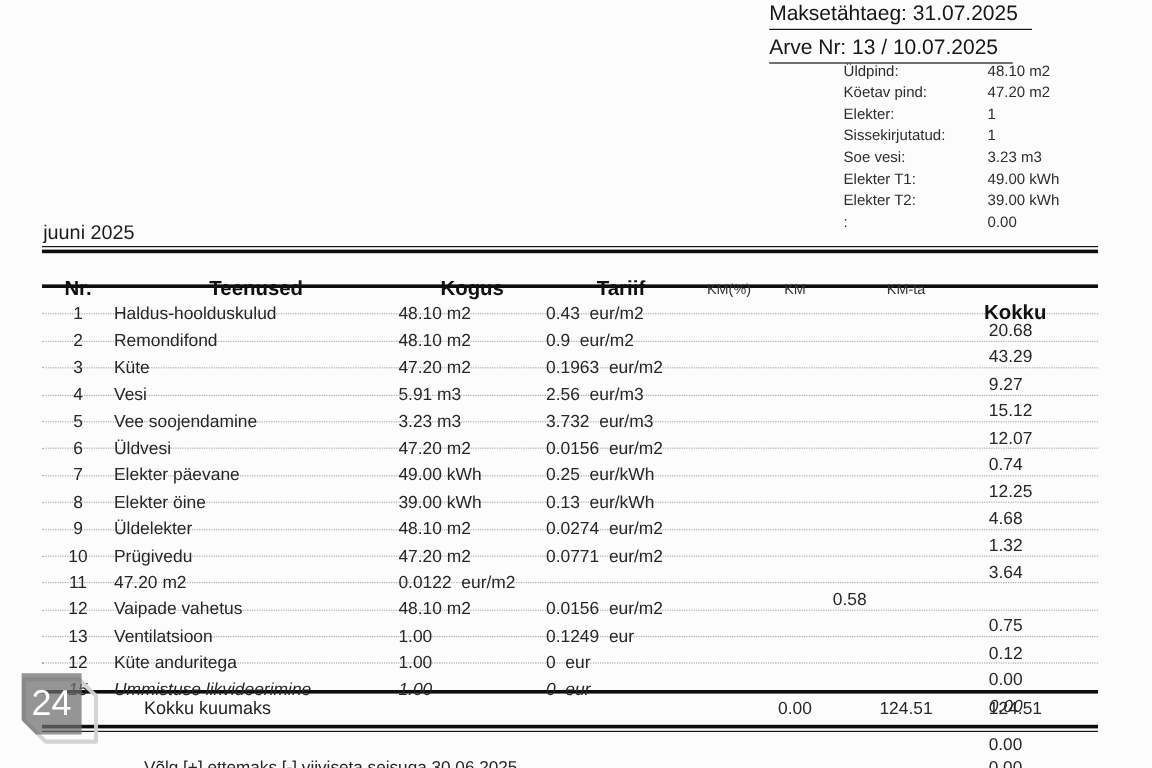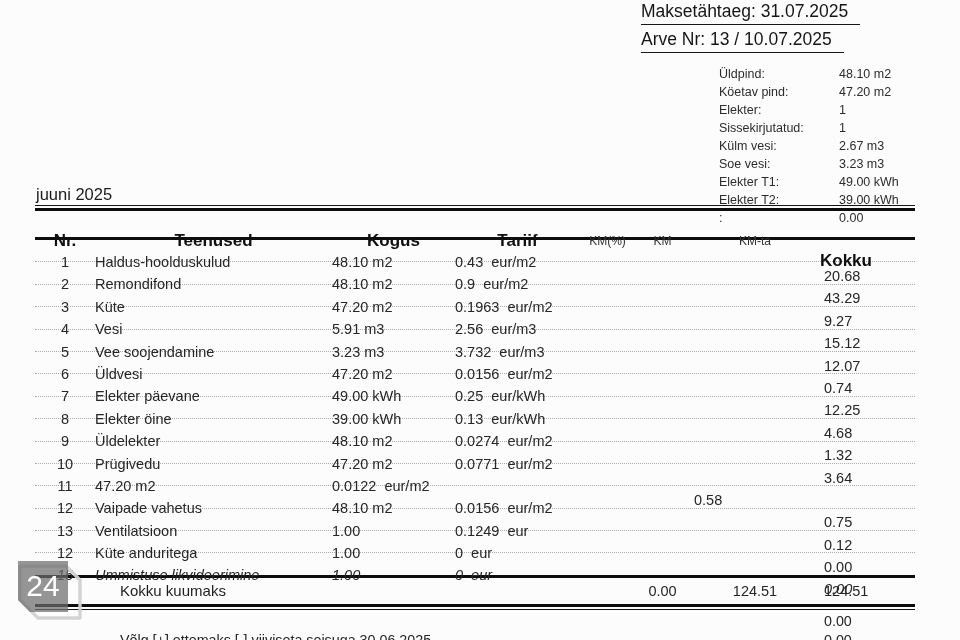--- a/index.html
+++ b/index.html
@@ -7,21 +7,21 @@
     width:960px;height:640px;position:relative;overflow:hidden;
     background:#fcfcfc;
     font-family:"Liberation Sans",sans-serif;color:#222;
   }
   
   .doc-header{position:absolute;left:641px;top:1px;}
   .hline{display:inline-block;font-size:17.5px;color:#161616;
     border-bottom:1.6px solid #161616;padding:0 12px 2px 0;margin-bottom:4px;white-space:pre;}
   .doc-header .hline{display:block;width:max-content;}
   
-  .meta{position:absolute;left:703px;top:65px;width:240px;margin-left:16px;}
+  .meta{position:absolute;left:703px;top:50px;width:240px;}
   .meta-row{display:flex;height:18px;align-items:center;font-size:12.5px;color:#2c2c2c;}
   .meta-row .lbl{width:120px;white-space:pre;}
   .meta-row .val{white-space:pre;}
   
   .period{position:absolute;left:36px;top:185px;font-size:16.5px;color:#1b1b1b;}
   
   .tablewrap{position:absolute;left:35px;top:205px;width:880px;}
   .rule-thin{border-top:1.6px solid #141414;margin-bottom:2px;}
   .grid8{display:grid;grid-template-columns:60px 237px 123px 125px 55px 55px 130px 95px;}
   .theader{align-items:center;height:26px;border-top:3px solid #0d0d0d;border-bottom:3px solid #0d0d0d;}
@@ -66,24 +66,20 @@
     </div>
     <div class="meta-row">
       <span class="lbl">Elekter:</span>
       <span class="val">1</span>
     </div>
     <div class="meta-row">
       <span class="lbl">Sissekirjutatud:</span>
       <span class="val">1</span>
     </div>
     <div class="meta-row">
-      <span class="lbl">Külm vesi:</span>
-      <span class="val">2.67 m3</span>
-    </div>
-    <div class="meta-row">
       <span class="lbl">Soe vesi:</span>
       <span class="val">3.23 m3</span>
     </div>
     <div class="meta-row">
       <span class="lbl">Elekter T1:</span>
       <span class="val">49.00 kWh</span>
     </div>
     <div class="meta-row">
       <span class="lbl">Elekter T2:</span>
       <span class="val">39.00 kWh</span>

